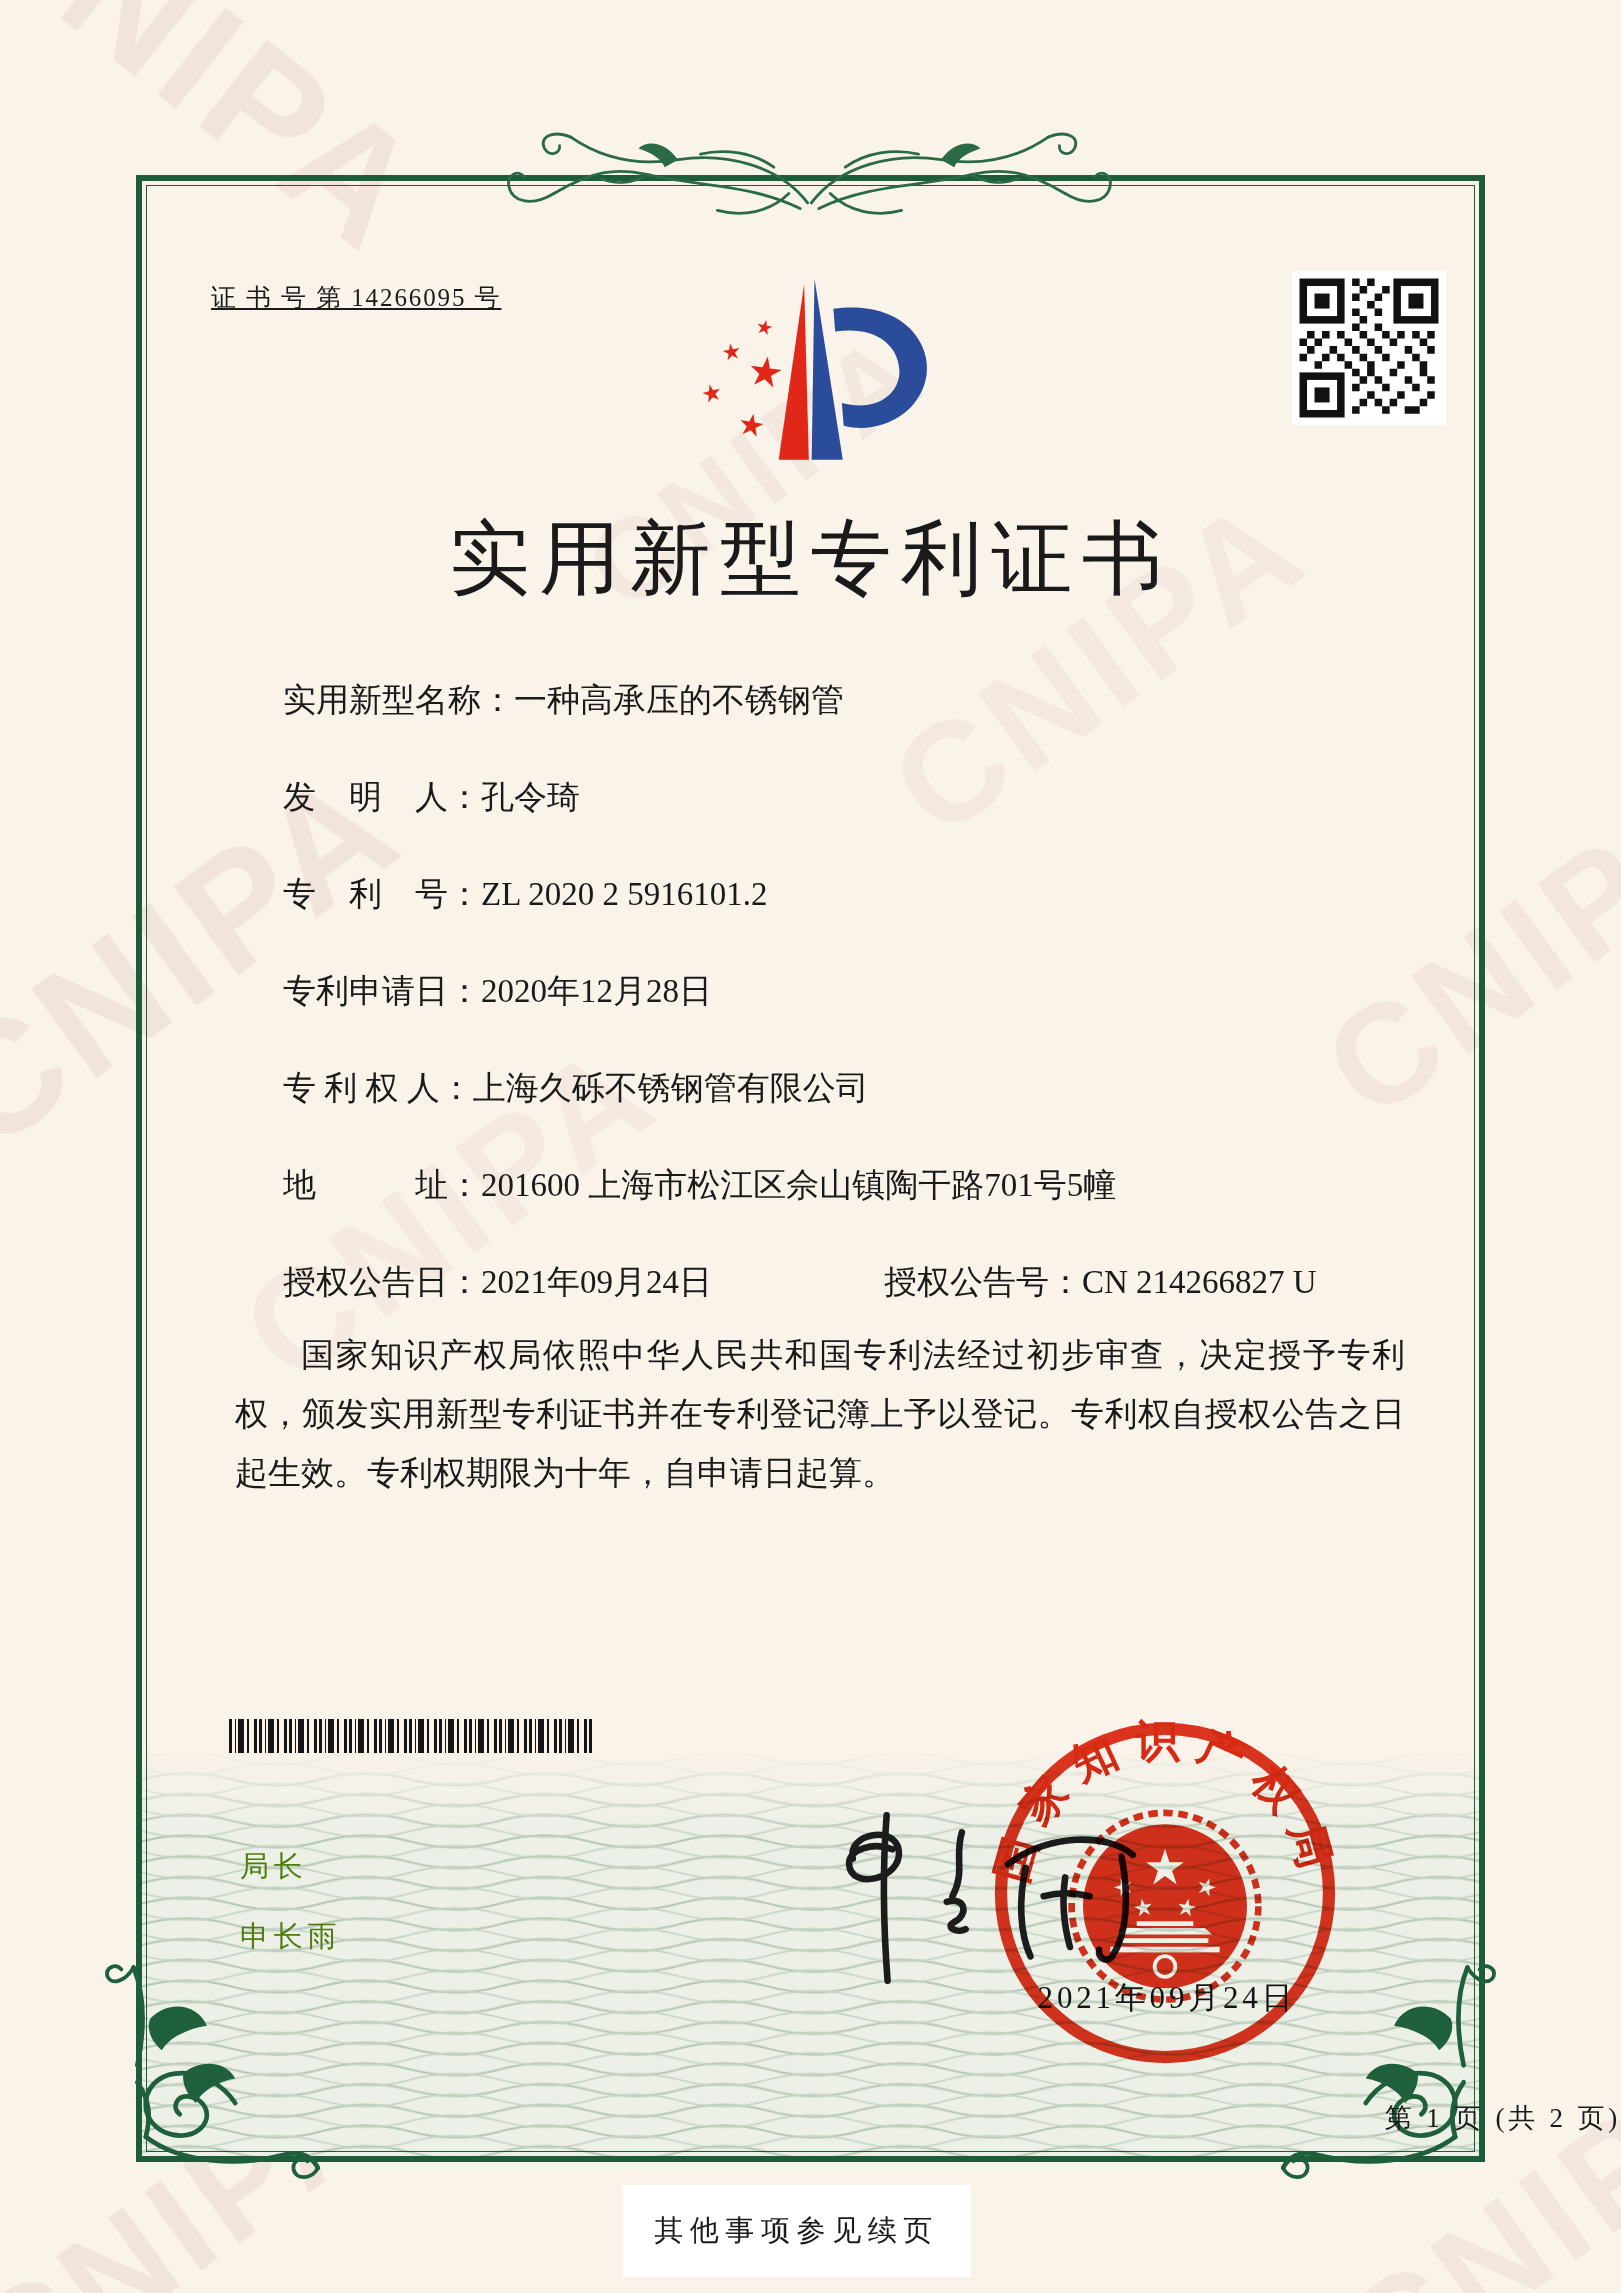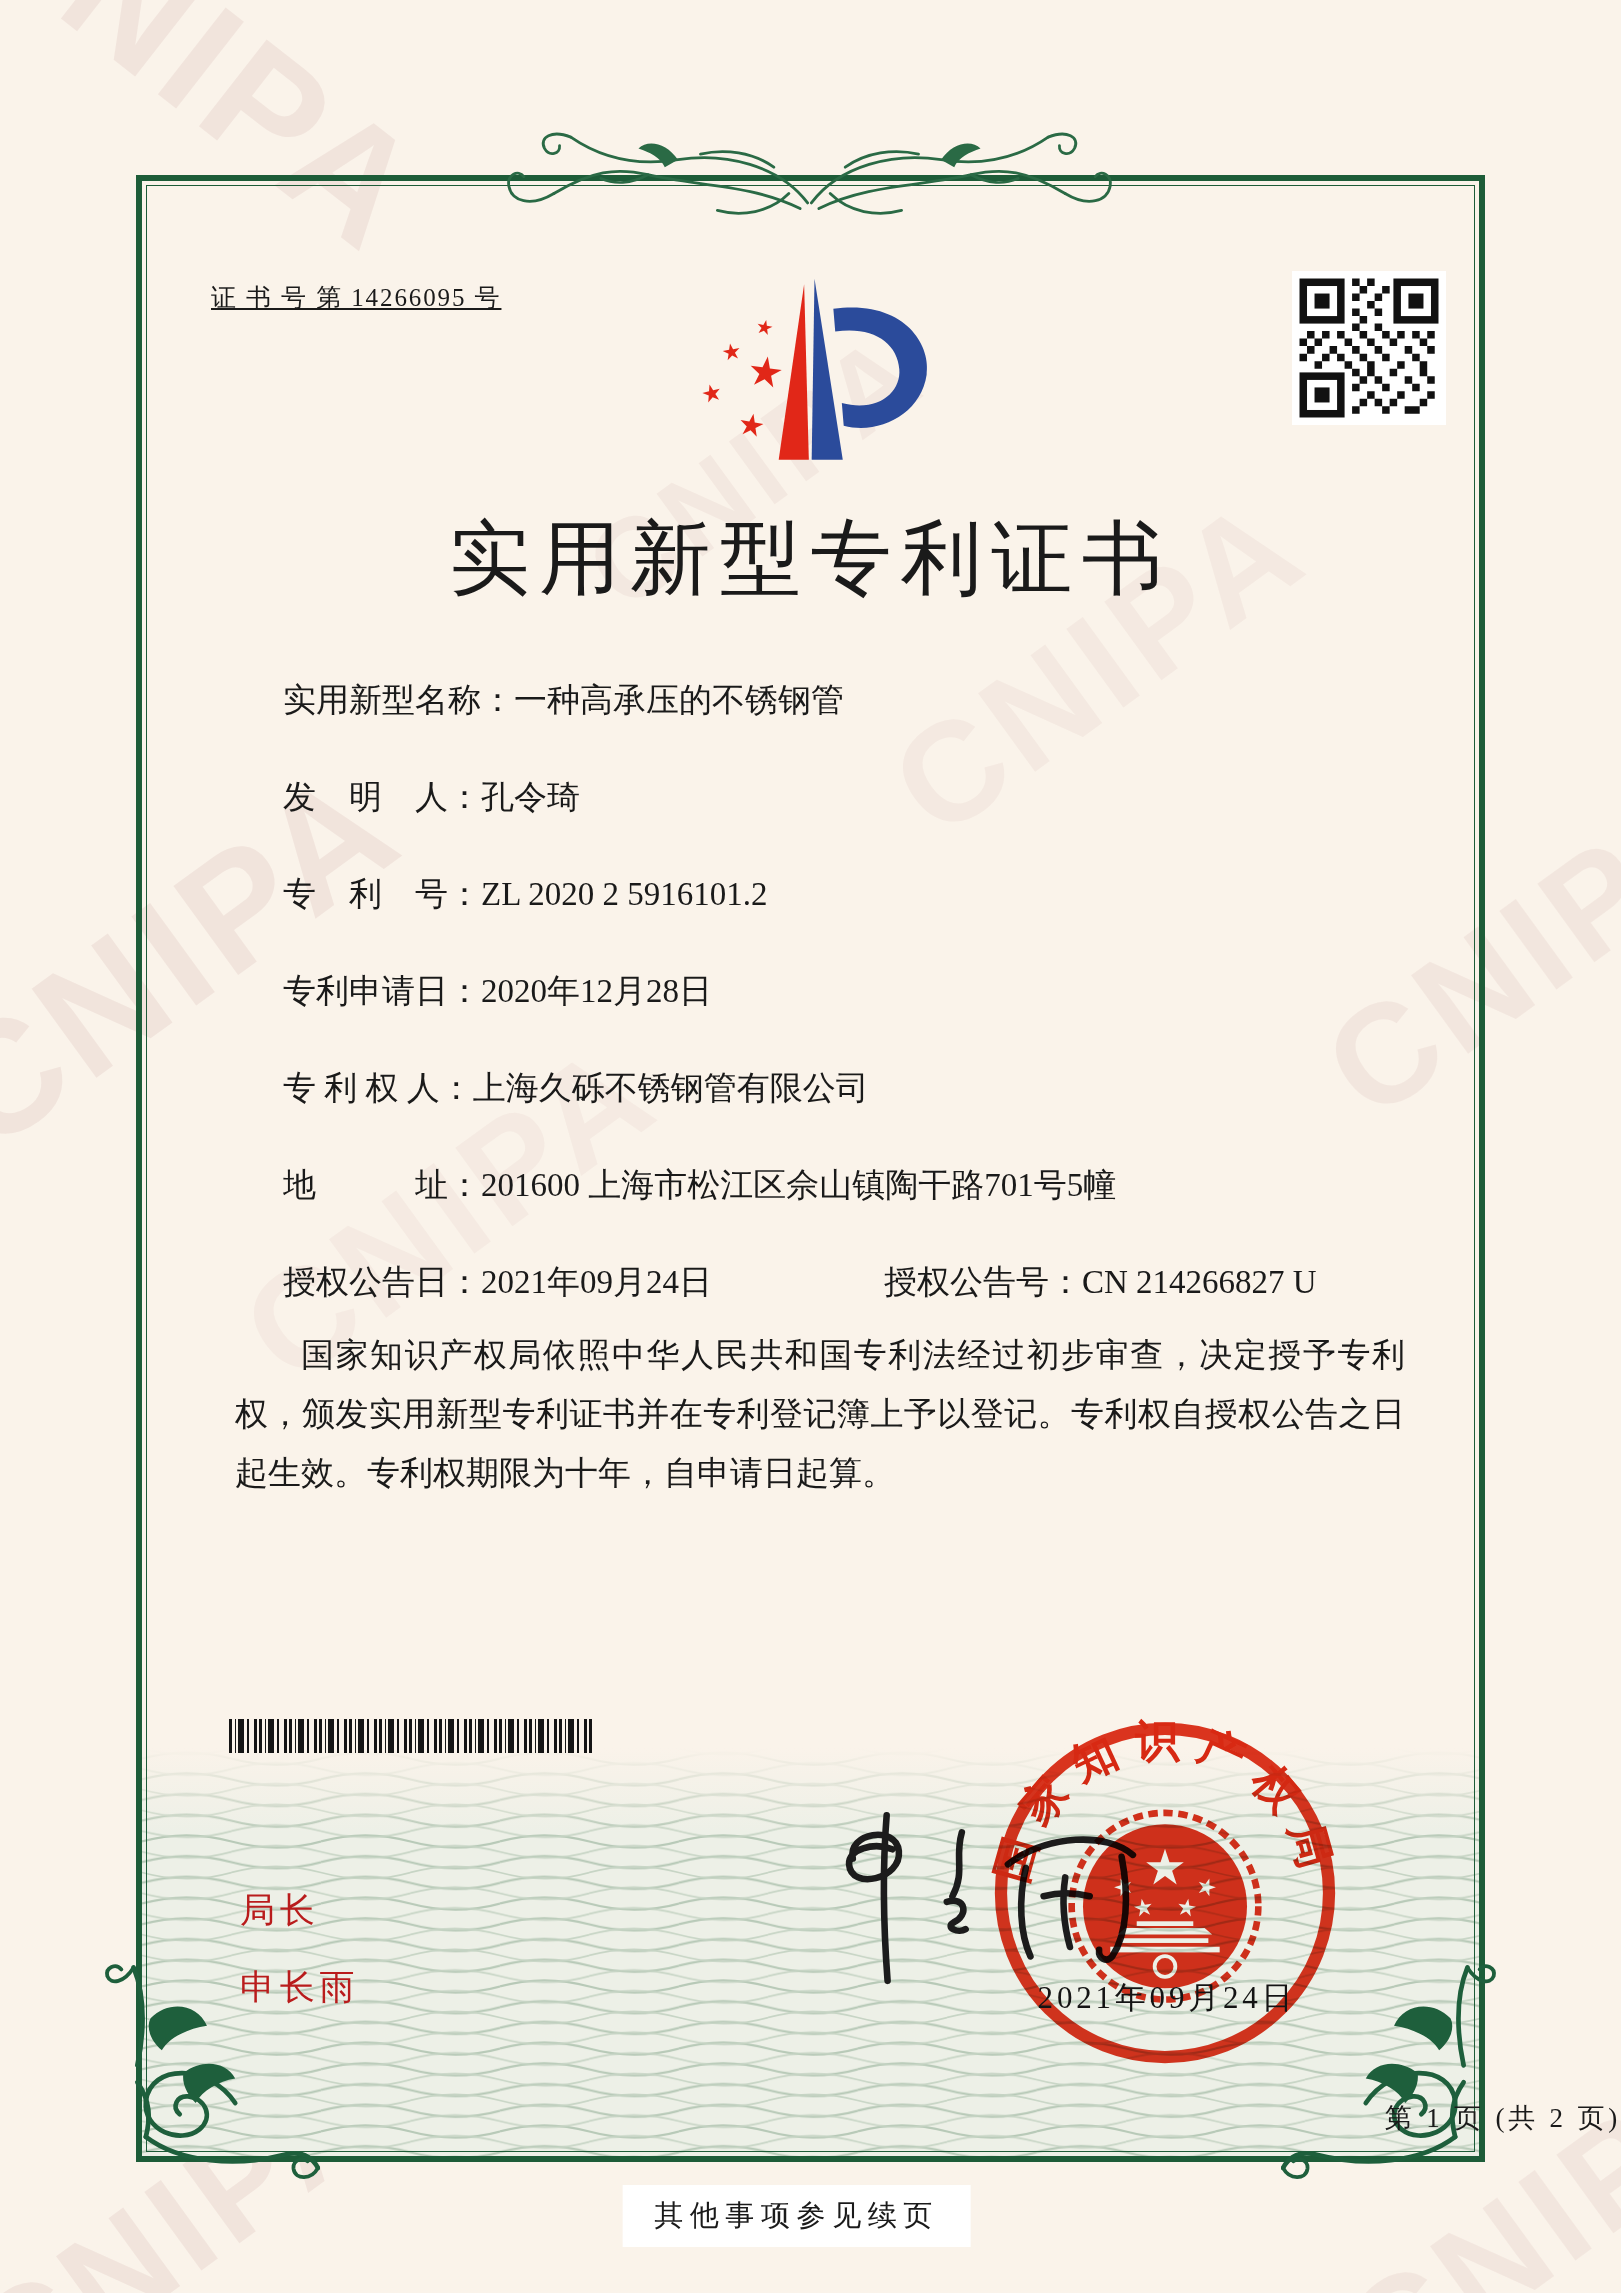--- a/index.html
+++ b/index.html
@@ -27,30 +27,30 @@
   .frow{position:relative;height:34px;margin-bottom:63px;font-size:33px;white-space:nowrap;margin-left:48px;}
   .frow .pair2{position:absolute;left:601px;top:0;}
   .paras{position:absolute;left:235px;top:1326px;width:1170px;font-size:33px;line-height:59px;
          text-align:justify;z-index:5;}
   .paras p{margin:0;text-indent:2em;}
   .barcode{position:absolute;left:229px;top:1719px;width:363px;height:34px;z-index:5;
     background:repeating-linear-gradient(90deg,#151515 0 2.8px,rgba(0,0,0,0) 2.8px 5.6px,#151515 5.6px 7.5px,
       rgba(0,0,0,0) 7.5px 9.4px,#151515 9.4px 15px,rgba(0,0,0,0) 15px 18px,#151515 18px 20px,
       rgba(0,0,0,0) 20px 25.4px,#151515 25.4px 28px,rgba(0,0,0,0) 28px 30px);}
   .signer{position:absolute;left:240px;top:1847px;z-index:5;
-          font-family:"Liberation Sans","DejaVu Sans",sans-serif;font-size:35px;letter-spacing:4.7px;color:#b91c1c;margin-top:40px;}
+          font-family:"Liberation Sans","DejaVu Sans",sans-serif;font-size:29px;letter-spacing:4.7px;color:#4d7c0f;}
   .signer div{margin-bottom:30px;}
   .sig{position:absolute;left:796px;top:1806px;z-index:5;}
   .seal{position:absolute;left:984px;top:1712px;z-index:6;mix-blend-mode:multiply;}
   .seal-date{position:absolute;left:991px;top:1977px;width:352px;text-align:center;z-index:7;
              font-size:31px;letter-spacing:3.8px;color:#141414;white-space:nowrap;}
   .pagenum{position:absolute;left:0;top:2100px;width:100%;text-align:right;font-size:27px;
            letter-spacing:3.8px;z-index:5;}
   .cont{position:absolute;left:50%;top:2185px;transform:translateX(-54%);background:#ffffff;
-        padding:11px 32px;font-size:29px;letter-spacing:6.6px;z-index:5;white-space:nowrap;}
+        padding:26px 32px;font-size:29px;letter-spacing:6.6px;z-index:5;white-space:nowrap;}
 </style>
 </head>
 <body>
 
 <div class="page">
 
   <div class="wm" style="left:-66px;top:-38px;font-size:160px;transform:rotate(38deg);">CNIPA</div>
   <div class="wm" style="left:565px;top:405px;font-size:113px;transform:rotate(-36deg);opacity:.45;">CNIPA</div>
   <div class="wm" style="left:866px;top:584px;font-size:141px;transform:rotate(-36deg);opacity:.4;">CNIPA</div>
   <div class="wm" style="left:-94px;top:866px;font-size:160px;transform:rotate(-36deg);">CNIPA</div>

